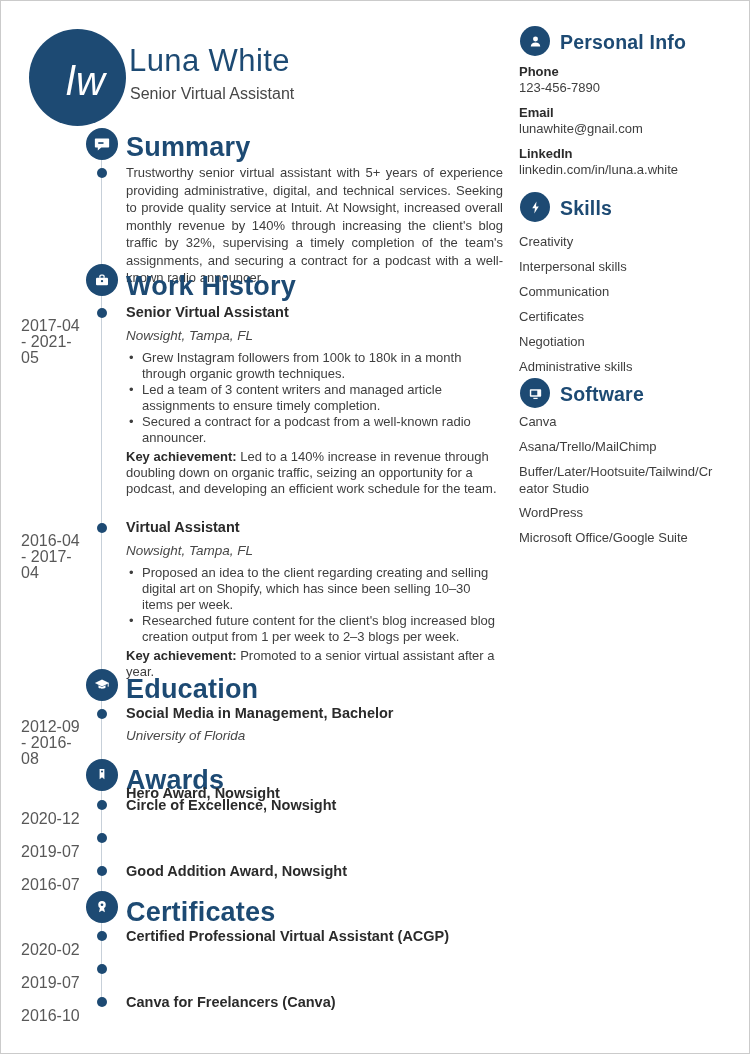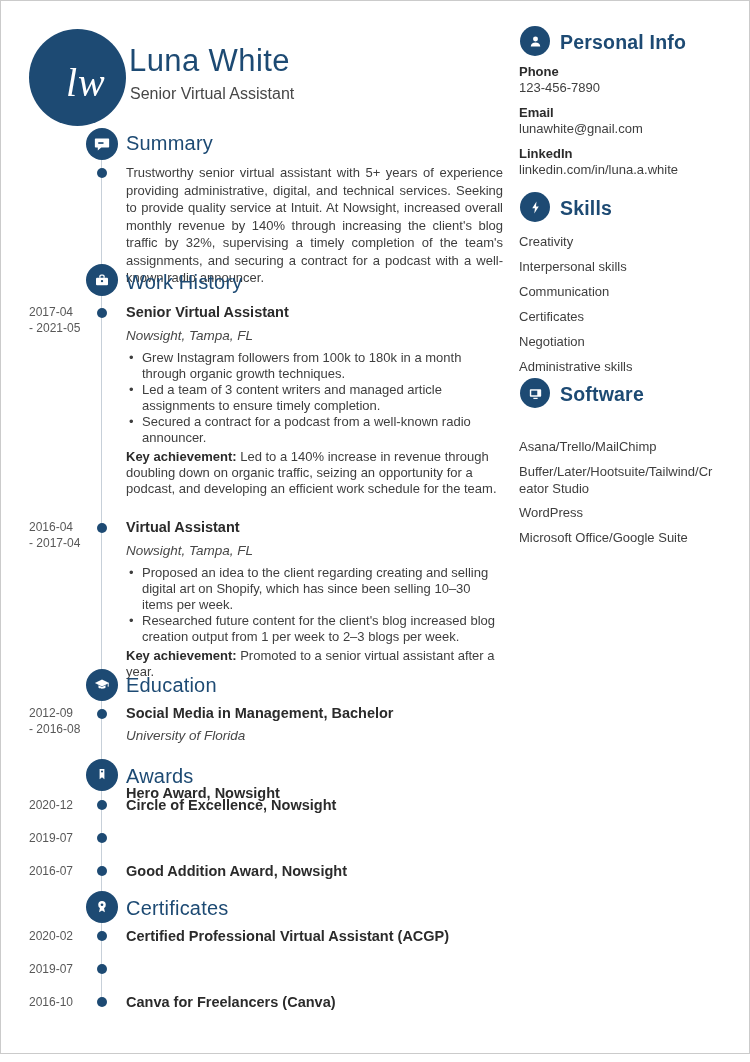--- a/index.html
+++ b/index.html
@@ -9,34 +9,34 @@
     --dark:#2b2b2b;
     --gray:#585858;
   }
   *{margin:0;padding:0;box-sizing:border-box;}
   html,body{width:750px;height:1062px;background:#fff;}
   body{font-family:"Liberation Sans",sans-serif;position:relative;color:var(--body);}
   .sheet{position:absolute;left:0;top:0;width:750px;height:1054px;border:1px solid #cbcbcb;background:#fff;}
 
   
   .avatar{position:absolute;left:28px;top:28px;width:97px;height:97px;border-radius:50%;background:var(--navy);}
-  .monogram{position:absolute;left:37px;top:30px;font-family:Liberation Serif, serif;font-style:italic;font-size:40px;color:#fff;letter-spacing:1px;}
+  .monogram{position:absolute;left:37px;top:30px;font-family:Liberation Sans, sans-serif;font-style:italic;font-size:40px;color:#fff;letter-spacing:1px;}
   .name{position:absolute;left:128px;top:42px;font-size:31px;font-weight:400;color:var(--navy);letter-spacing:.4px;}
   .subtitle{position:absolute;left:129px;top:84px;font-size:16px;color:#474747;}
 
   
   .tline{position:absolute;left:100px;top:143px;width:1px;height:862px;background:var(--line);}
   .dot{position:absolute;left:96px;width:10px;height:10px;border-radius:50%;background:var(--navy);}
 
   
   .icirc{position:absolute;left:85px;width:32px;height:32px;border-radius:50%;background:var(--navy);display:flex;align-items:center;justify-content:center;}
   .icirc svg{width:18px;height:18px;display:block;}
-  .h1{position:absolute;left:125px;font-size:20px;font-weight:400;color:var(--navy);letter-spacing:.2px;}
-
-  .dates{position:absolute;left:28px;width:66px;font-size:12px;line-height:16px;color:var(--gray);}
+  .h1{position:absolute;left:125px;font-size:27px;font-weight:700;color:var(--navy);letter-spacing:.2px;}
+
+  .dates{position:absolute;left:20px;width:66px;font-size:16px;line-height:16px;color:var(--gray);margin-top:14px;}
   .jtitle{position:absolute;left:125px;font-size:14.5px;line-height:19px;font-weight:700;color:var(--dark);}
   .company{position:absolute;left:125px;font-size:13.5px;font-style:italic;color:#474747;}
   .summary-p{position:absolute;left:125px;width:377px;font-size:13px;line-height:17.5px;text-align:justify;}
   .jobbody{position:absolute;left:125px;width:377px;font-size:13px;line-height:16px;}
   .jobbody ul{list-style:none;}
   .jobbody li{position:relative;padding-left:16px;}
   .jobbody li::before{content:"\2022";position:absolute;left:3px;color:var(--body);}
   .keyach{margin-top:3px;}
   .keyach b{color:var(--dark);}
 
@@ -196,18 +196,19 @@
   <div class="sitem" style="top:358px">Administrative skills</div>
 
   <div class="sicirc" style="top:377px">
     <svg viewBox="0 0 24 24">
         <rect x="4" y="6" width="16" height="10.5" rx="1.2" fill="#fff"></rect>
         <rect x="6" y="8" width="8.5" height="6.5" fill="#1d4a73"></rect>
         <rect x="9" y="18" width="6" height="1.8" fill="#fff"></rect>
       </svg>
   </div>
   <div class="sh1" style="top:382px">Software</div>
+  <div class="sitem" style="top:413px">Canva</div>
   <div class="sitem" style="top:438px">Asana/Trello/MailChimp</div>
   <div class="sitem" style="top:463px">Buffer/Later/Hootsuite/Tailwind/Creator Studio</div>
   <div class="sitem" style="top:504px">WordPress</div>
   <div class="sitem" style="top:529px">Microsoft Office/Google Suite</div>
 
 </div>
 
 </body></html>

